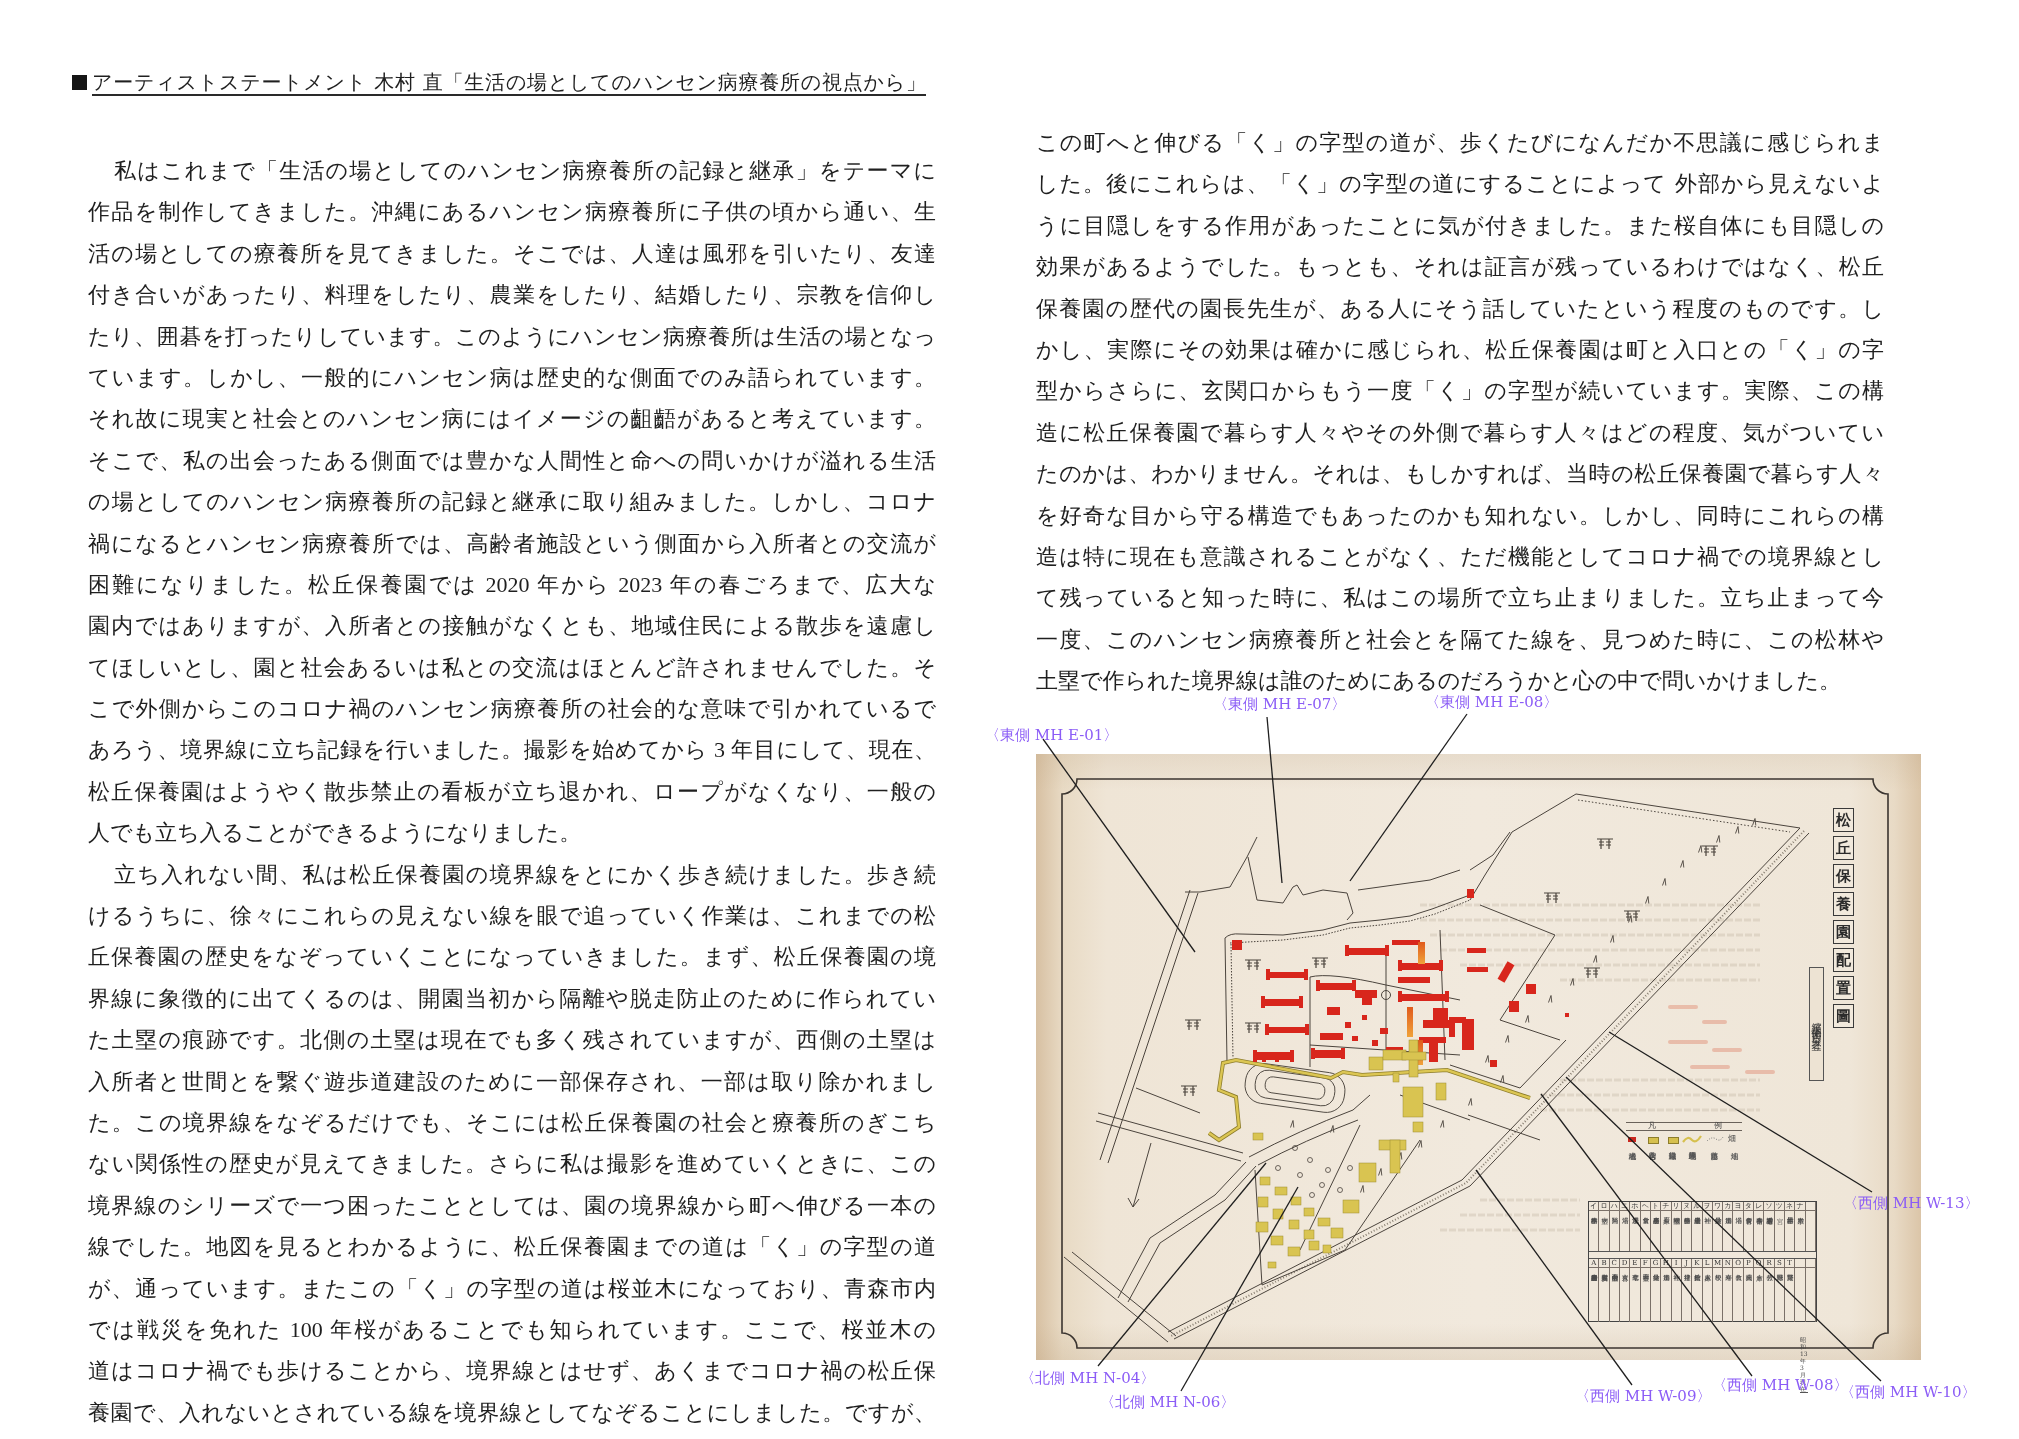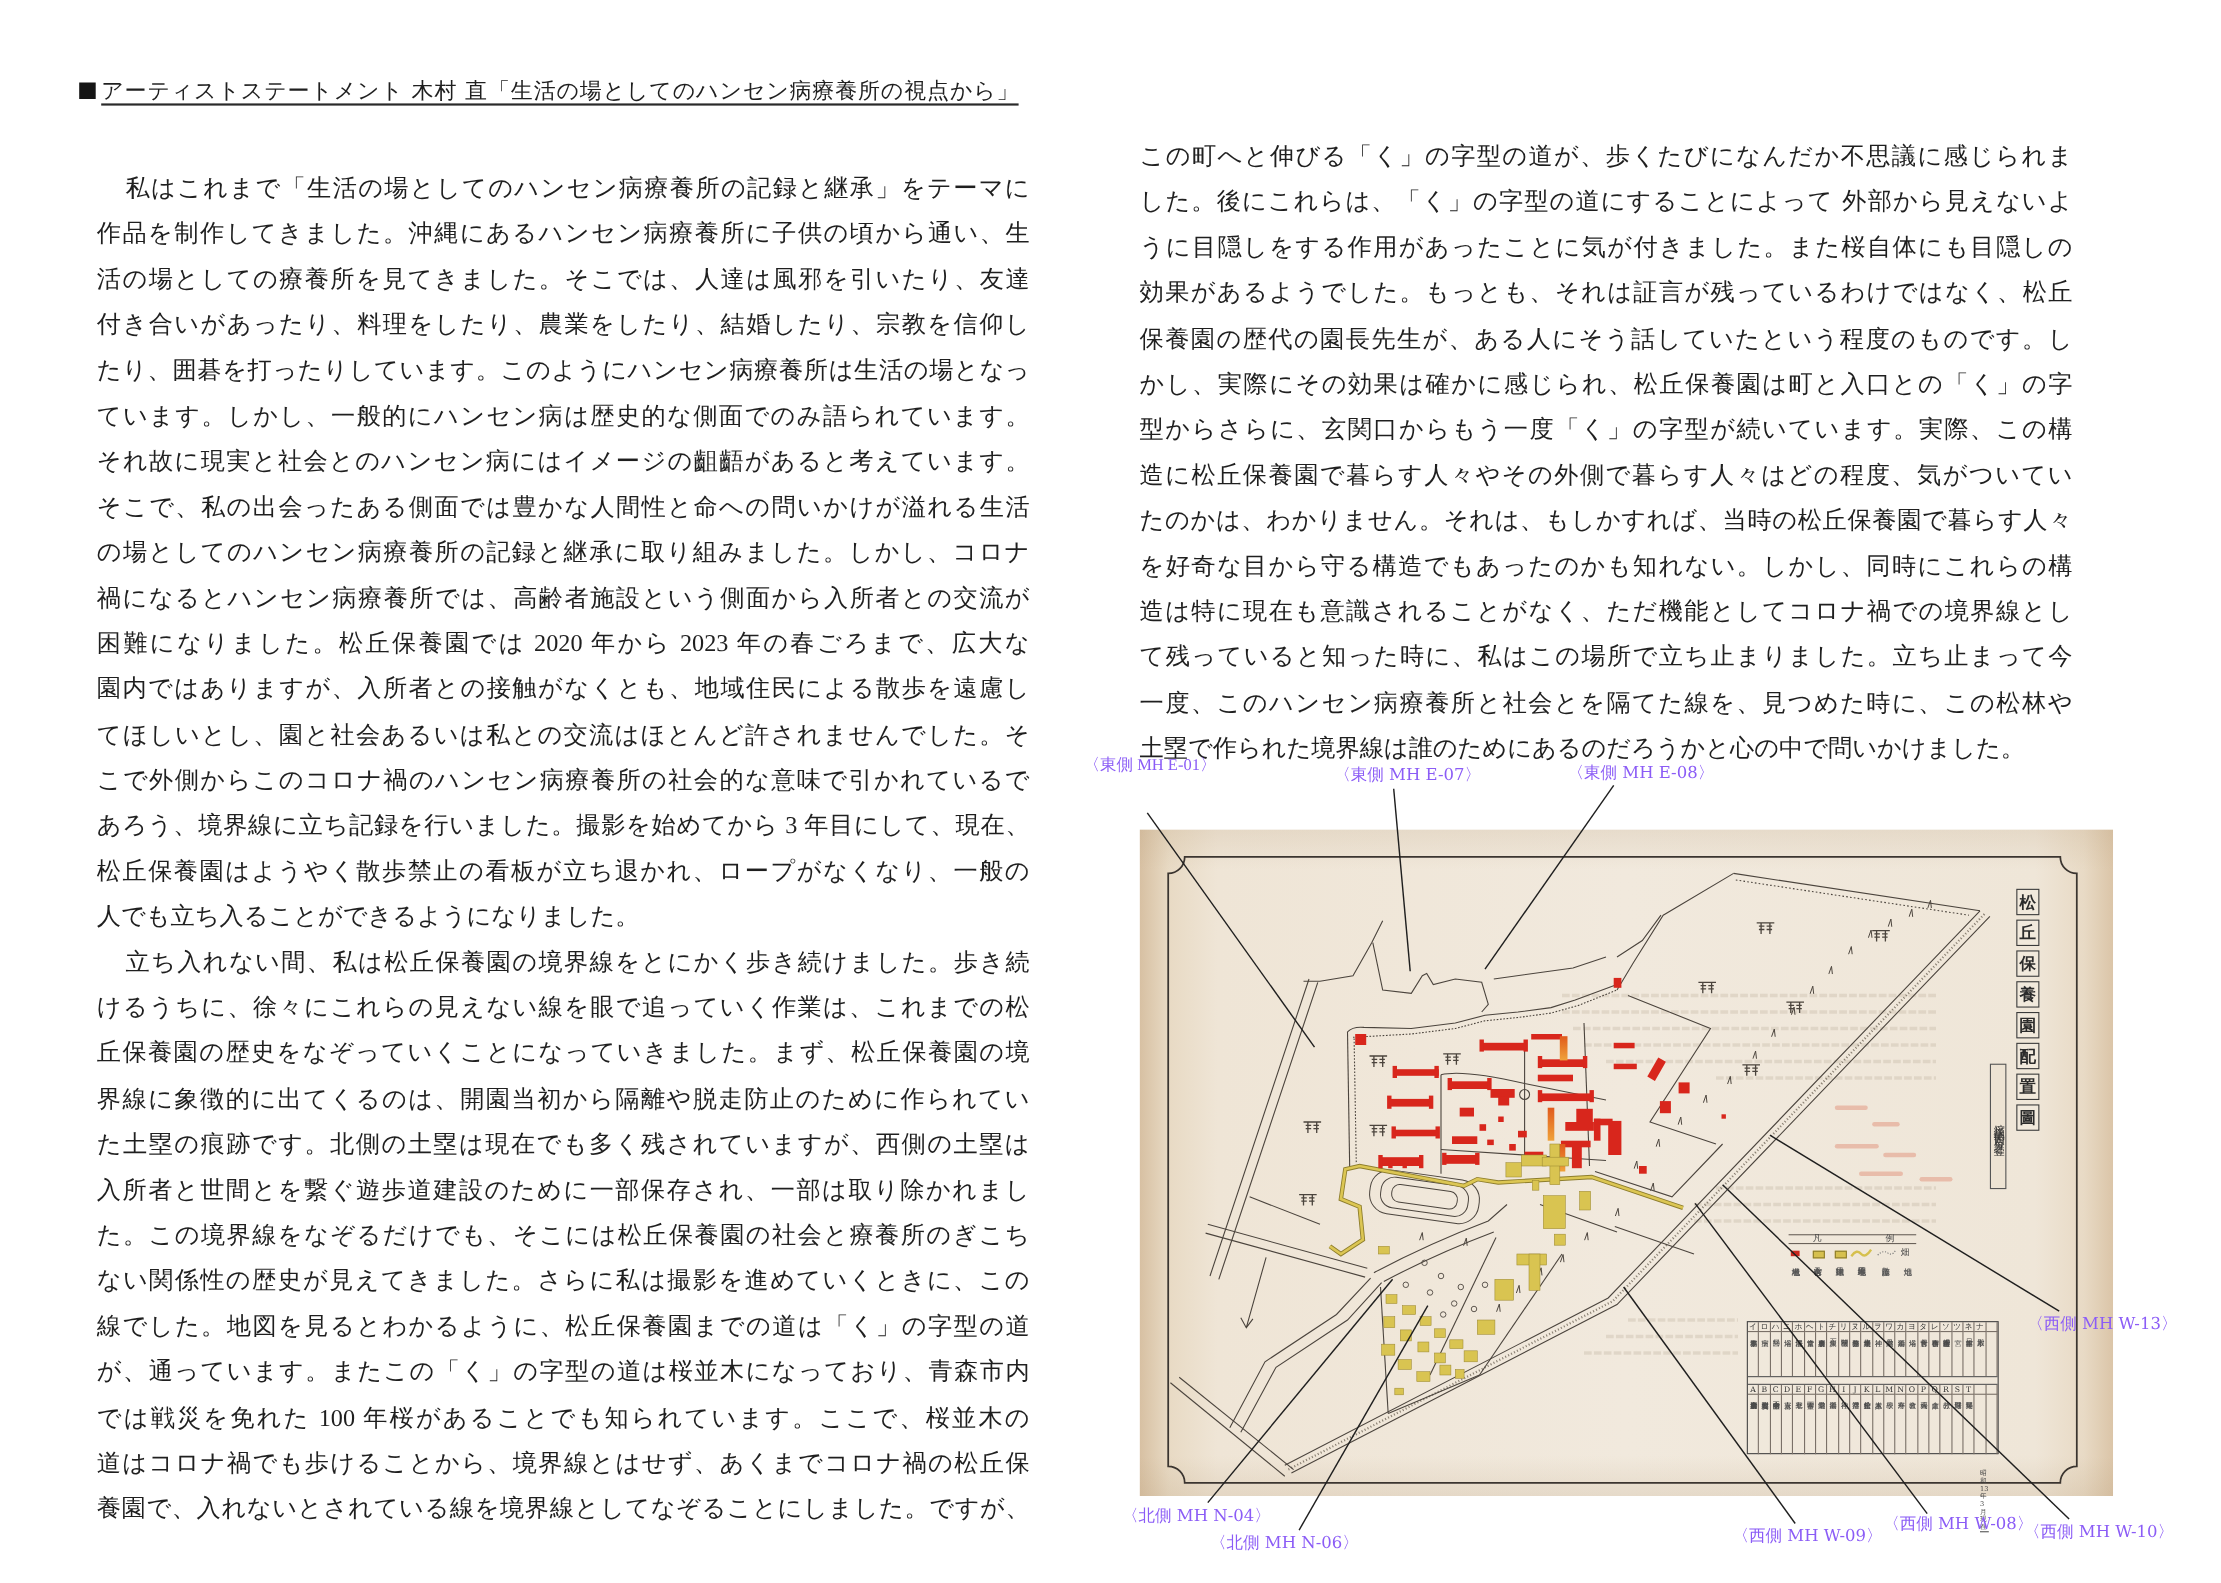--- a/index.html
+++ b/index.html
@@ -61,20 +61,21 @@
     <div class="line">松丘保養園はようやく散歩禁止の看板が立ち退かれ、ロープがなくなり、一般の</div>
     <div class="line end">人でも立ち入ることができるようになりました。</div>
     <div class="line indent">立ち入れない間、私は松丘保養園の境界線をとにかく歩き続けました。歩き続</div>
     <div class="line">けるうちに、徐々にこれらの見えない線を眼で追っていく作業は、これまでの松</div>
     <div class="line">丘保養園の歴史をなぞっていくことになっていきました。まず、松丘保養園の境</div>
     <div class="line">界線に象徴的に出てくるのは、開園当初から隔離や脱走防止のために作られてい</div>
     <div class="line">た土塁の痕跡です。北側の土塁は現在でも多く残されていますが、西側の土塁は</div>
     <div class="line">入所者と世間とを繋ぐ遊歩道建設のために一部保存され、一部は取り除かれまし</div>
     <div class="line">た。この境界線をなぞるだけでも、そこには松丘保養園の社会と療養所のぎこち</div>
     <div class="line">ない関係性の歴史が見えてきました。さらに私は撮影を進めていくときに、この</div>
+    <div class="line">境界線のシリーズで一つ困ったこととしては、園の境界線から町へ伸びる一本の</div>
     <div class="line">線でした。地図を見るとわかるように、松丘保養園までの道は「く」の字型の道</div>
     <div class="line">が、通っています。またこの「く」の字型の道は桜並木になっており、青森市内</div>
     <div class="line">では戦災を免れた 100 年桜があることでも知られています。ここで、桜並木の</div>
     <div class="line">道はコロナ禍でも歩けることから、境界線とはせず、あくまでコロナ禍の松丘保</div>
     <div class="line">養園で、入れないとされている線を境界線としてなぞることにしました。ですが、</div>
   </div>
 
   <div class="col col-right">
     <div class="line">この町へと伸びる「く」の字型の道が、歩くたびになんだか不思議に感じられま</div>
     <div class="line">した。後にこれらは、「く」の字型の道にすることによって 外部から見えないよ</div>
@@ -497,21 +498,21 @@
         <line x1="1467" y1="714" x2="1350" y2="881"></line>
         <line x1="1609" y1="1032" x2="1872" y2="1192"></line>
         <line x1="1566" y1="1077" x2="1881" y2="1381"></line>
         <line x1="1541" y1="1094" x2="1752" y2="1376"></line>
         <line x1="1476" y1="1170" x2="1632" y2="1385"></line>
         <line x1="1266" y1="1163" x2="1098" y2="1366"></line>
         <line x1="1298" y1="1187" x2="1181" y2="1391"></line>
       </g>
     </svg>
 
-    <div class="map-label" style="left:985px;top:686px;font-family:Liberation Serif, serif;">〈東側 MH E-01〉</div>
+    <div class="map-label" style="left:985px;top:725px;">〈東側 MH E-01〉</div>
     <div class="map-label" style="left:1213px;top:694px;">〈東側 MH E-07〉</div>
     <div class="map-label" style="left:1425px;top:692px;">〈東側 MH E-08〉</div>
     <div class="map-label" style="left:1843px;top:1193px;">〈西側 MH W-13〉</div>
     <div class="map-label" style="left:1020px;top:1368px;">〈北側 MH N-04〉</div>
     <div class="map-label" style="left:1100px;top:1392px;">〈北側 MH N-06〉</div>
     <div class="map-label" style="left:1575px;top:1386px;">〈西側 MH W-09〉</div>
     <div class="map-label" style="left:1712px;top:1375px;">〈西側 MH W-08〉</div>
     <div class="map-label" style="left:1840px;top:1382px;">〈西側 MH W-10〉</div>
   </div>
 </div>

